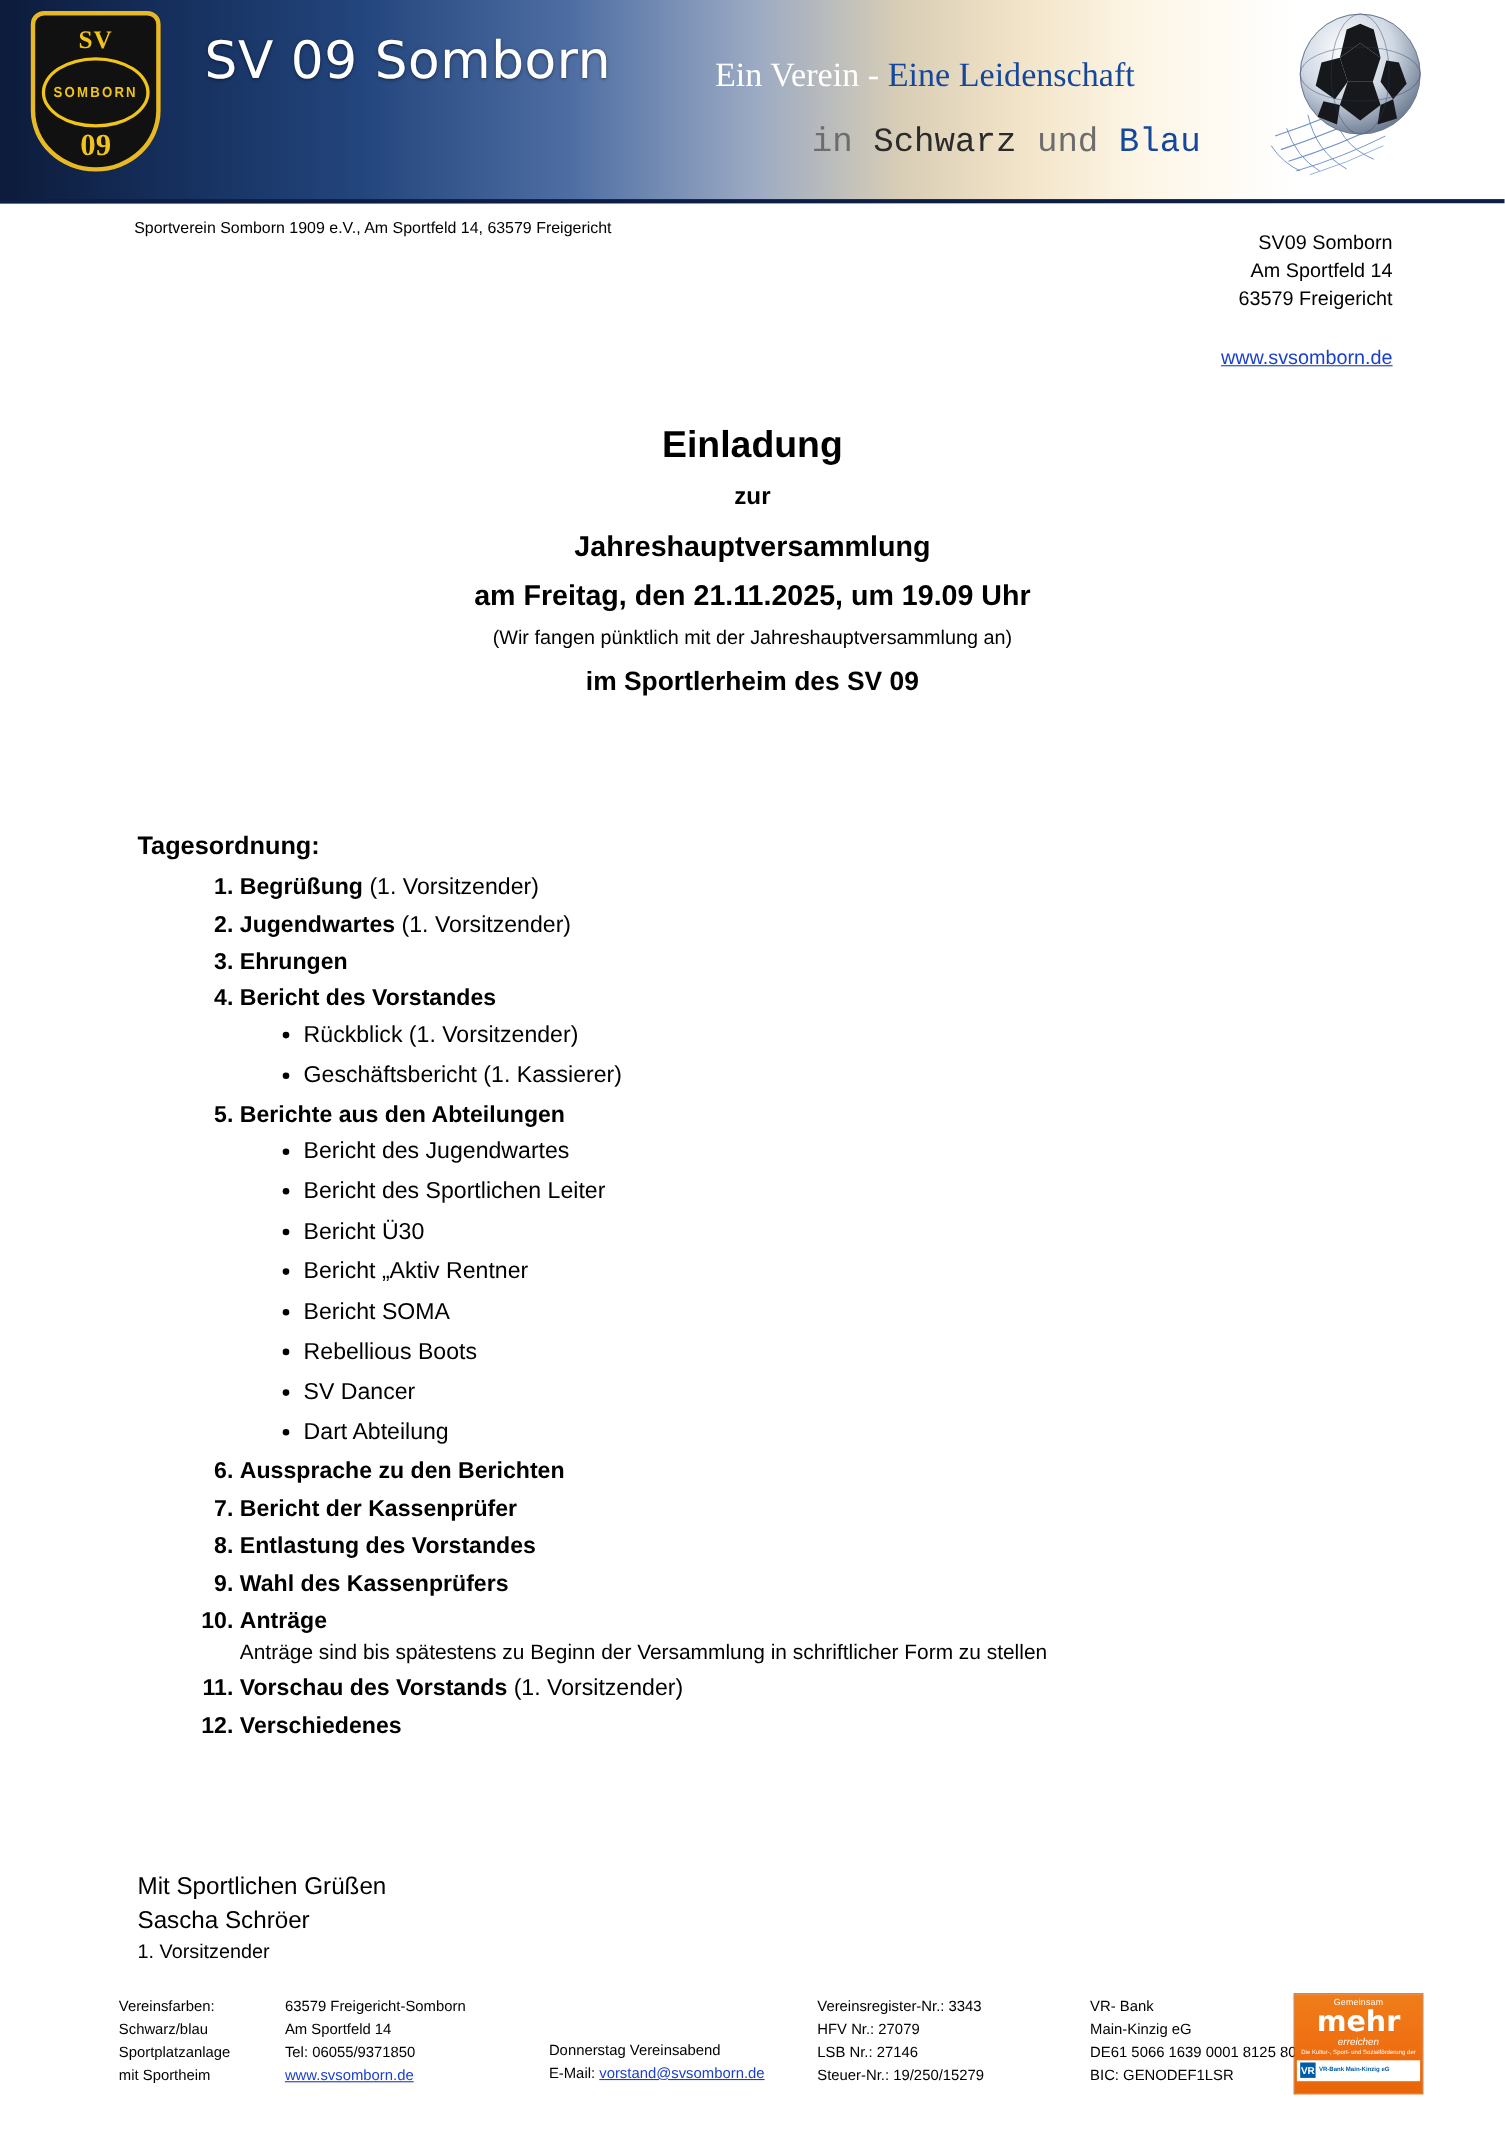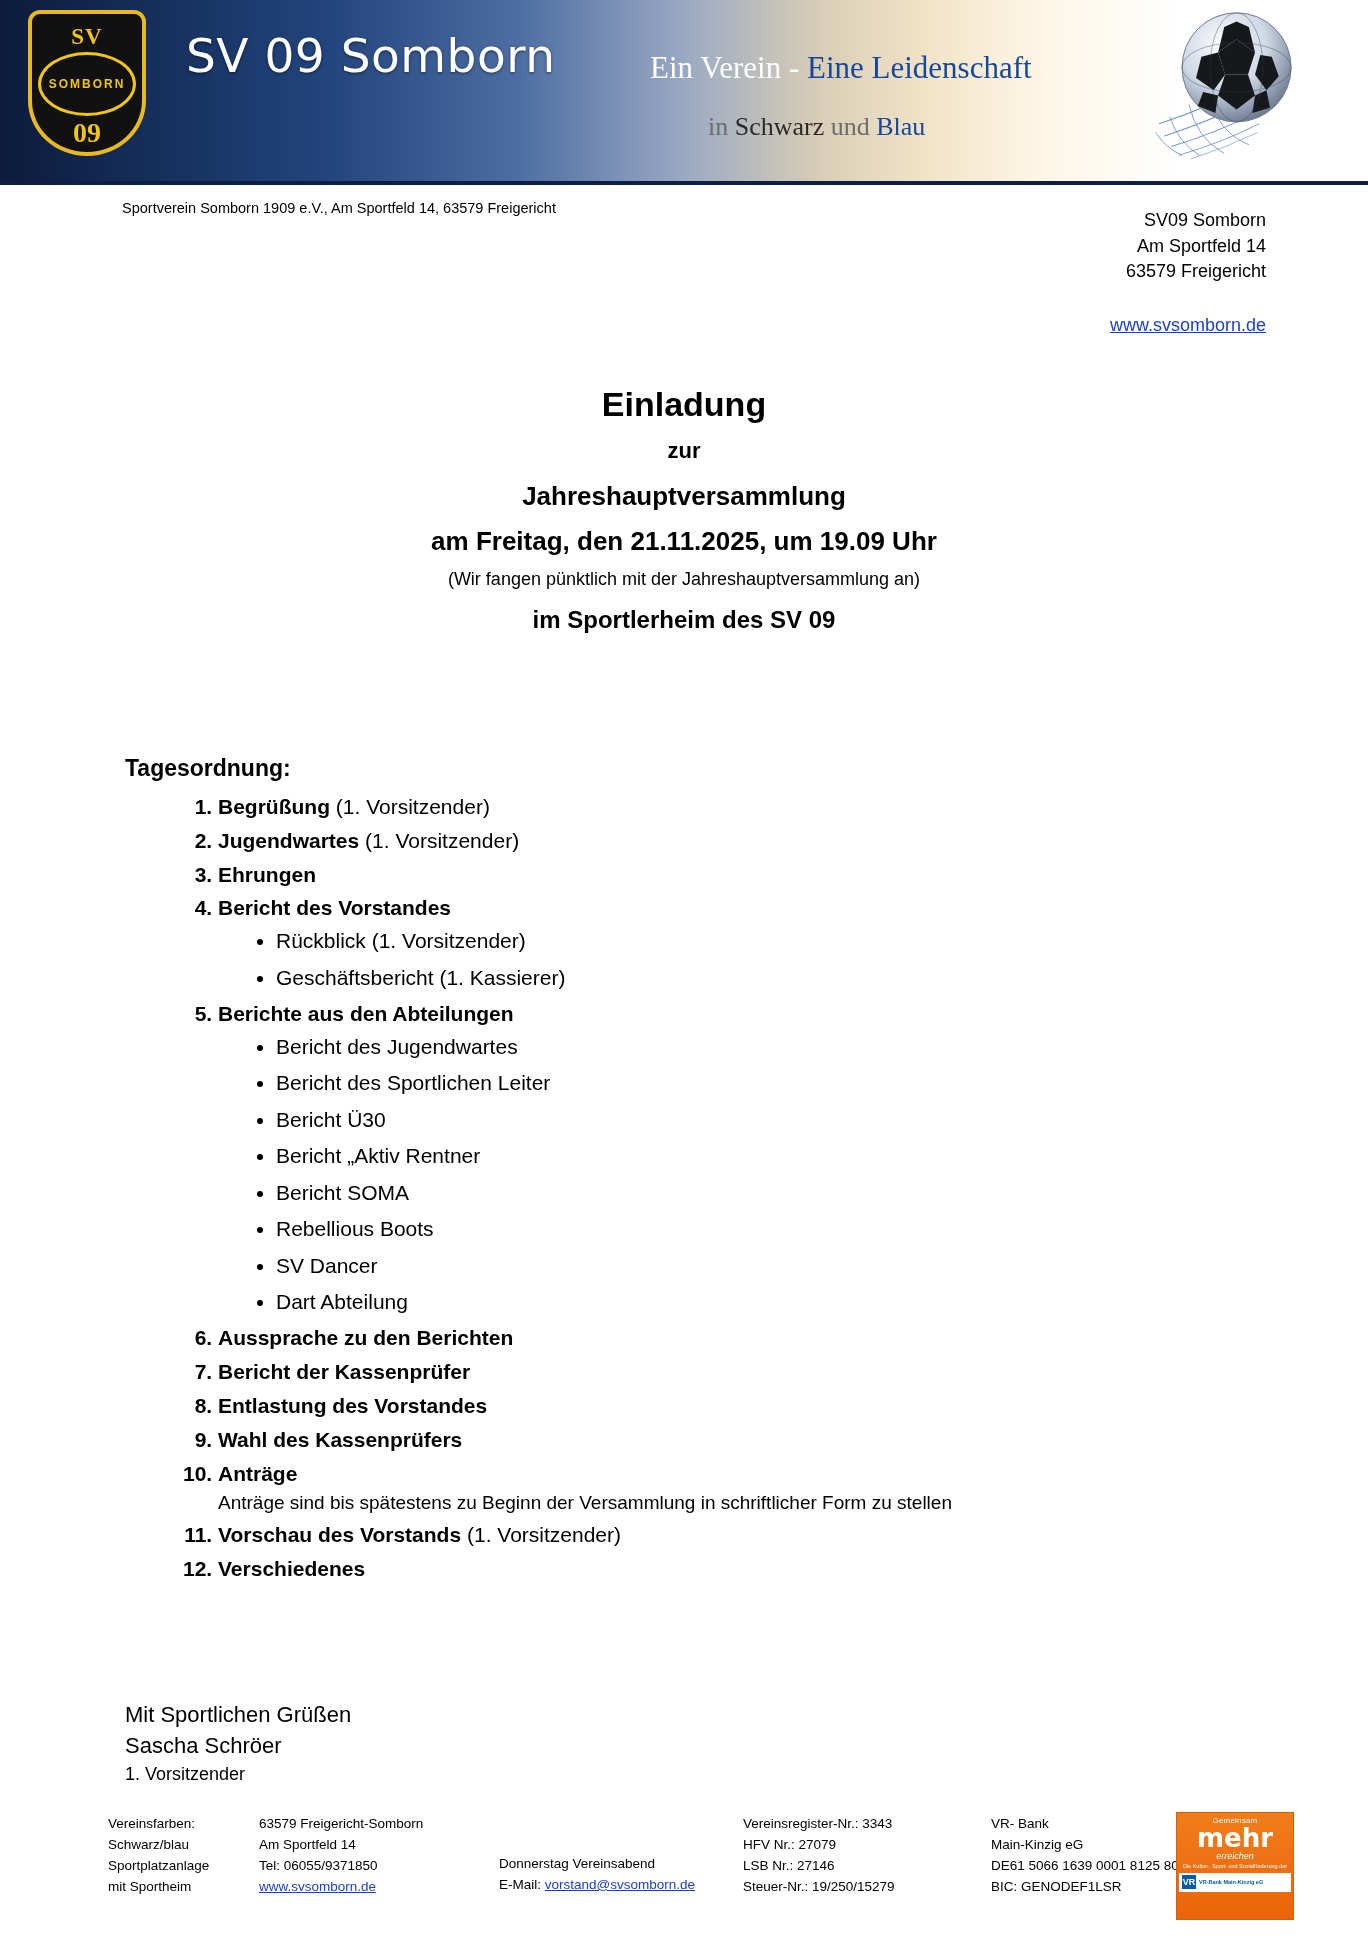--- a/index.html
+++ b/index.html
@@ -101,24 +101,24 @@
   .banner-sub1 {
     position: absolute;
     left: 650px;
     top: 50px;
     font-size: 31px;
     font-family: Liberation Serif, serif;
     white-space: nowrap;
   }
   .banner-sub2 {
     position: absolute;
-    left: 708px;
+    left: 738px;
     top: 112px;
-    font-size: 26px;
-    font-family: Liberation Serif, serif;
+    font-size: 31px;
+    font-family: Liberation Mono, monospace;
     white-space: nowrap;
   }
   .tx-white { color: #ffffff; }
   .tx-blue  { color: #15489c; }
   .tx-dark  { color: #2b2b2b; }
   .tx-grey  { color: #6d6d6d; }
 
   .ball {
     position: absolute;
     right: 54px;
@@ -271,21 +271,21 @@
   .fc5 { left: 975px; top: 0; }
   .footer-col a {
     color: #1a3fd0;
     text-decoration: underline;
   }
   .sponsor {
     position: absolute;
     right: 90px;
     top: -2px;
     width: 118px;
-    height: 108px;
+    height: 92px;
     background: linear-gradient(180deg,#f07d1a 0%, #ee6d10 60%, #e96508 100%);
     border: 1px solid #d4600a;
     box-sizing: border-box;
     overflow: hidden;
   }
   .sponsor-top {
     color: #ffffff;
     font-size: 8px;
     text-align: center;
     margin-top: 3px;

